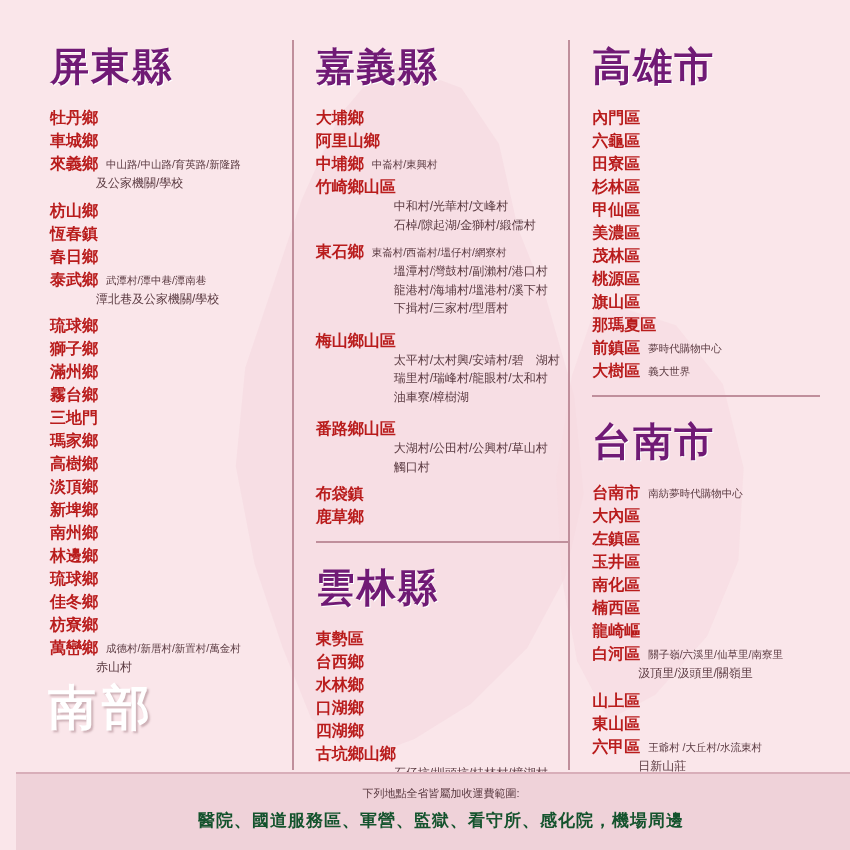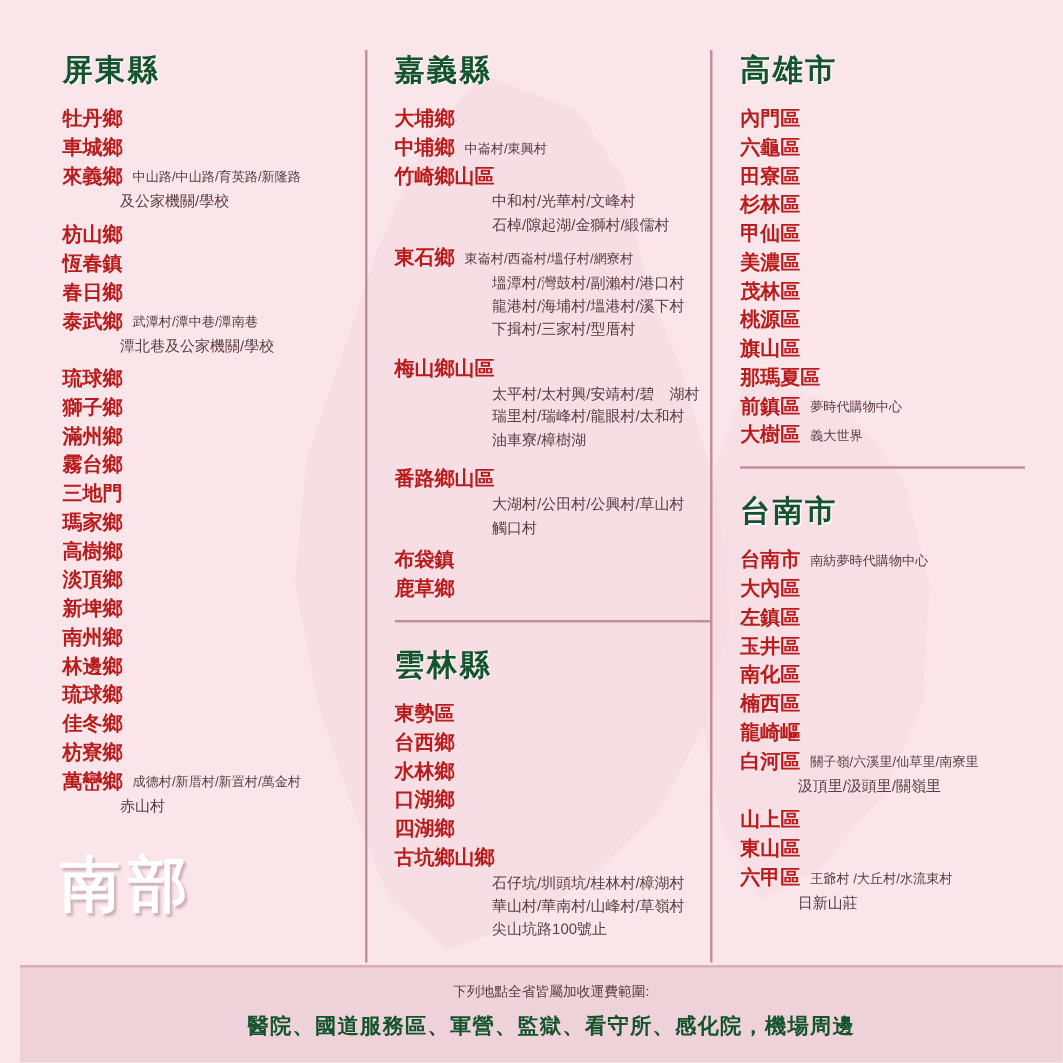--- a/index.html
+++ b/index.html
@@ -35,22 +35,22 @@
     height:770px;
   }
   .col { position:relative; }
   .col1 { width:265px; padding-left:20px; }
   .col2 { width:280px; padding-left:22px; border-left:2px solid #c08f9c; }
   .col3 { width:255px; padding-left:22px; border-left:2px solid #c08f9c; }
 
   .region-title {
     font-family:"Liberation Sans", sans-serif;
     font-weight:bold;
-    font-size:24px;
-    color:#14532d;
+    font-size:39px;
+    color:#701a75;
     letter-spacing:2px;
     margin:0 0 14px 0;
     text-shadow:1px 1px 0 #fff;
   }
   .region-title.second { margin-top:18px; }
 
   .divider {
     border-top:2px solid #c08f9c;
     margin:14px 0 10px 0;
   }
@@ -206,20 +206,23 @@
       <div class="sub">赤山村</div>
     </div>
 
     <div class="col col2">
       <div class="region-title">嘉義縣</div>
 
       <div class="entry">
           <span class="name">大埔鄉</span>
         </div>
       <div class="entry">
+          <span class="name">阿里山鄉</span>
+        </div>
+      <div class="entry">
           <span class="name">中埔鄉</span>
           <span class="detail">中崙村/東興村</span>
         </div>
       <div class="entry">
           <span class="name">竹崎鄉山區</span>
         </div>
       <div class="sub indent3">中和村/光華村/文峰村</div>
       <div class="sub indent3">石棹/隙起湖/金獅村/緞儒村</div>
       <div class="gap-s"></div>
       <div class="entry">

